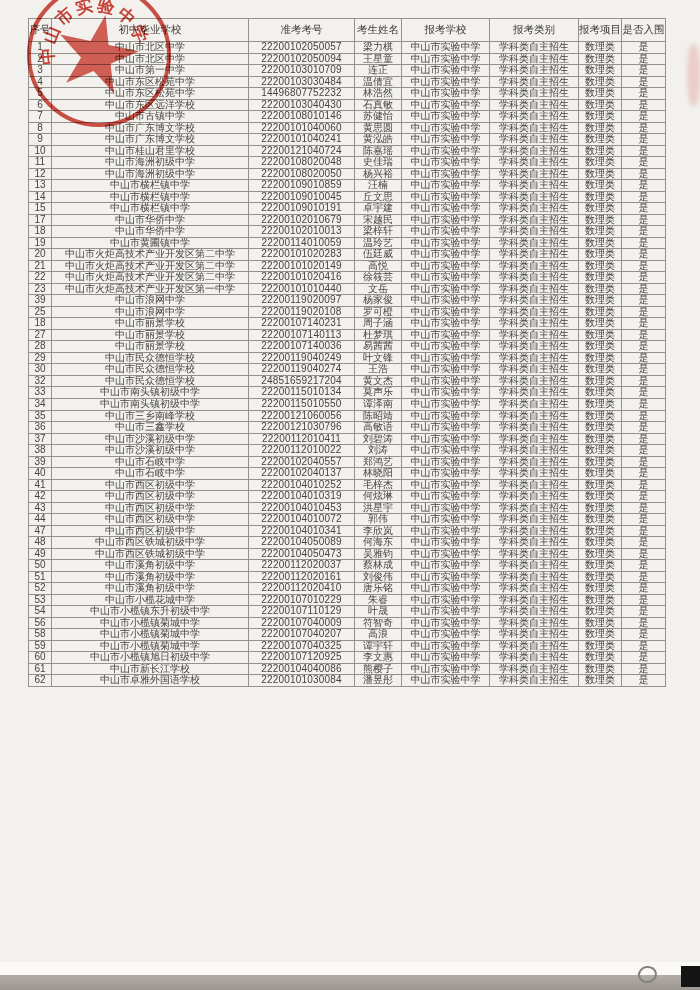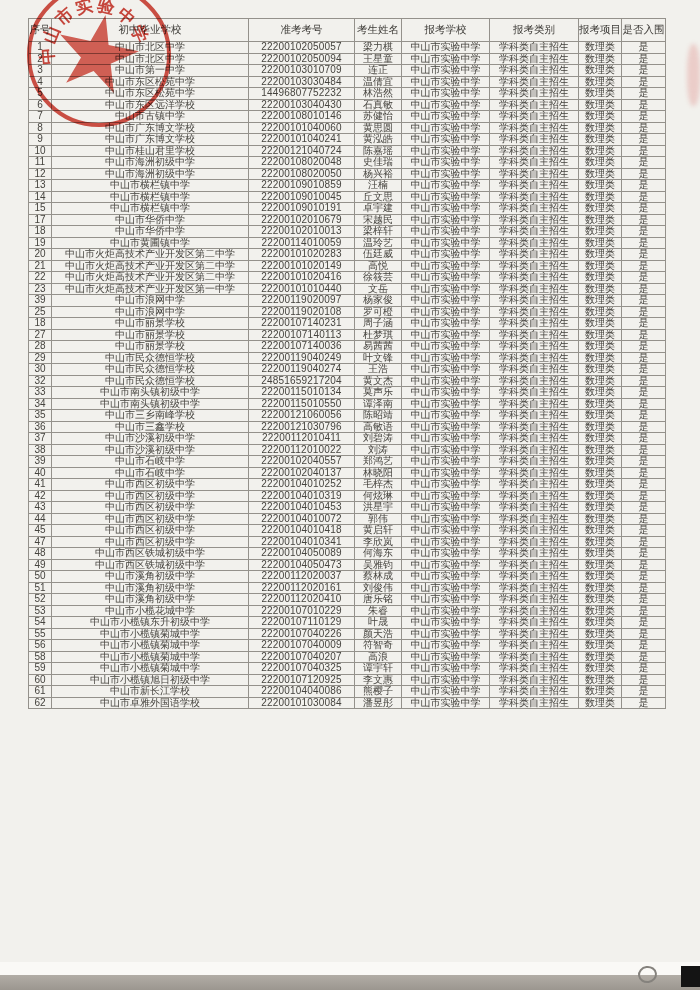--- a/index.html
+++ b/index.html
@@ -502,30 +502,20 @@
           <td>44</td>
           <td class="school">中山市西区初级中学</td>
           <td class="num">22200104010072</td>
           <td>郭伟</td>
           <td>中山市实验中学</td>
           <td>学科类自主招生</td>
           <td>数理类</td>
           <td>是</td>
         </tr>
         <tr>
-          <td>45</td>
-          <td class="school">中山市西区初级中学</td>
-          <td class="num">22200104010418</td>
-          <td>黄启轩</td>
-          <td>中山市实验中学</td>
-          <td>学科类自主招生</td>
-          <td>数理类</td>
-          <td>是</td>
-        </tr>
-        <tr>
           <td>47</td>
           <td class="school">中山市西区初级中学</td>
           <td class="num">22200104010341</td>
           <td>李欣岚</td>
           <td>中山市实验中学</td>
           <td>学科类自主招生</td>
           <td>数理类</td>
           <td>是</td>
         </tr>
         <tr>
@@ -586,30 +576,20 @@
           <td>中山市实验中学</td>
           <td>学科类自主招生</td>
           <td>数理类</td>
           <td>是</td>
         </tr>
         <tr>
           <td>54</td>
           <td class="school">中山市小榄镇东升初级中学</td>
           <td class="num">22200107110129</td>
           <td>叶晟</td>
-          <td>中山市实验中学</td>
-          <td>学科类自主招生</td>
-          <td>数理类</td>
-          <td>是</td>
-        </tr>
-        <tr>
-          <td>55</td>
-          <td class="school">中山市小榄镇菊城中学</td>
-          <td class="num">22200107040226</td>
-          <td>颜天浩</td>
           <td>中山市实验中学</td>
           <td>学科类自主招生</td>
           <td>数理类</td>
           <td>是</td>
         </tr>
         <tr>
           <td>56</td>
           <td class="school">中山市小榄镇菊城中学</td>
           <td class="num">22200107040009</td>
           <td>符智奇</td>

